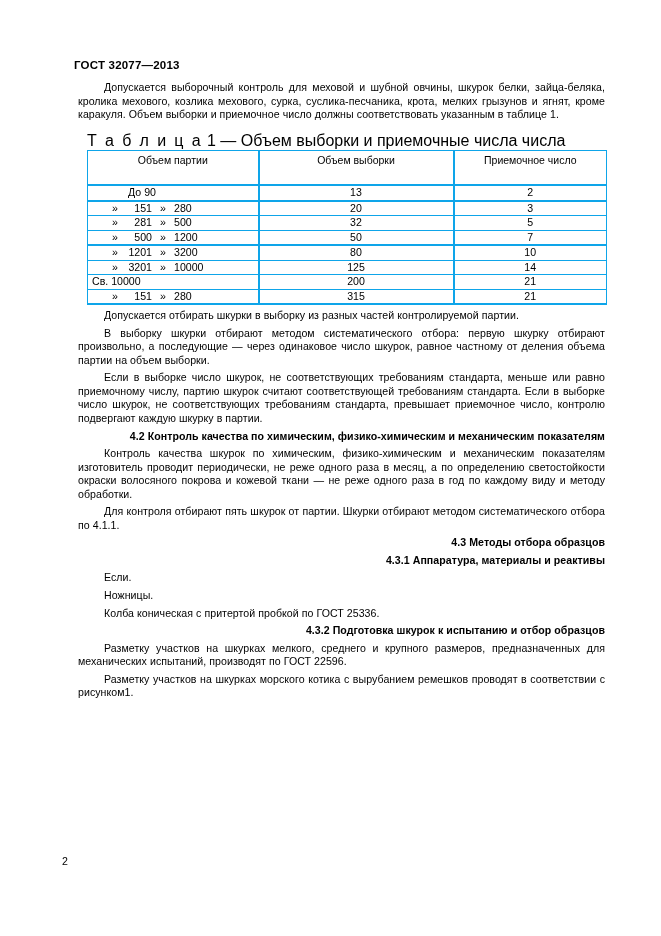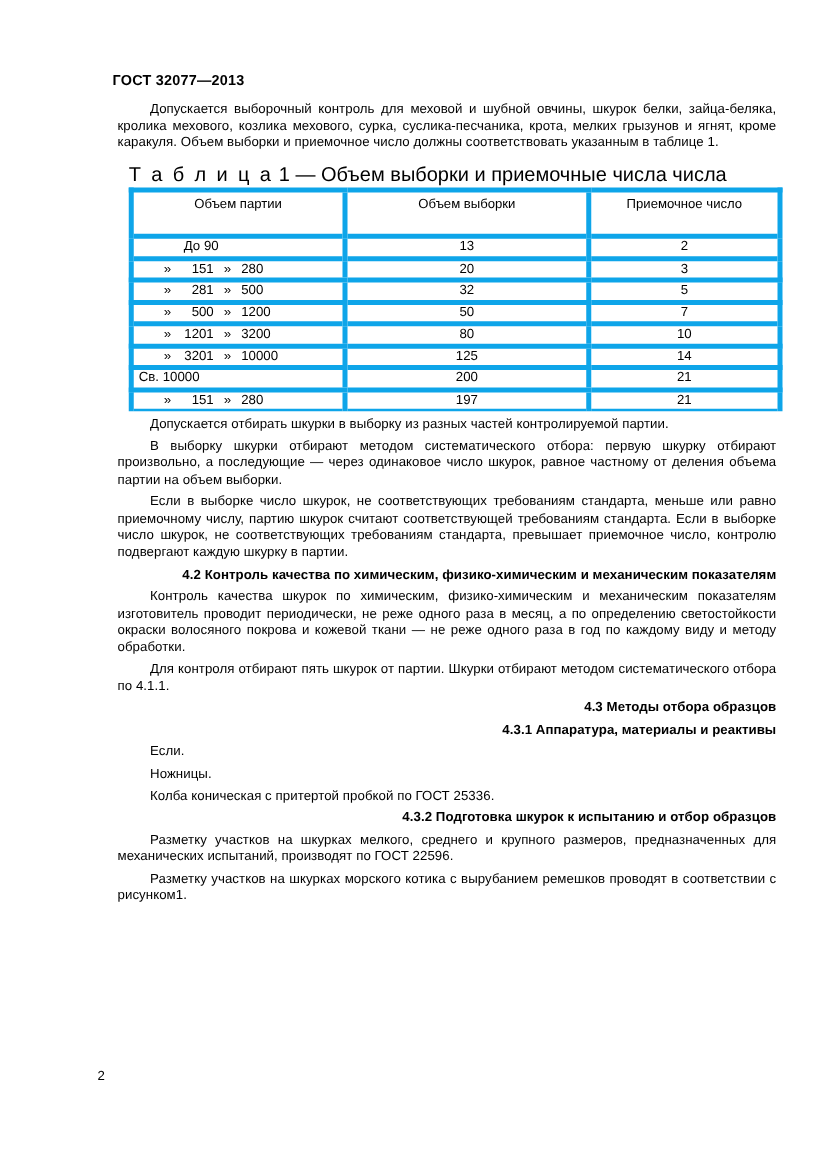--- a/index.html
+++ b/index.html
@@ -10,21 +10,21 @@
   body {
     width: 661px;
     height: 936px;
     position: relative;
     font-family: "Liberation Sans", sans-serif;
     color: #000000;
     -webkit-font-smoothing: antialiased;
   }
   .page {
     position: absolute;
-    left: 16px; top: 0;
+    left: 0; top: 0;
     width: 619px;
     height: 936px;
     overflow: hidden;
   }
   .content {
     position: absolute;
     left: 74px;
     top: 58px;
     width: 535px;
   }
@@ -74,21 +74,21 @@
     width: 519px;
     margin-left: 13px;
     table-layout: fixed;
     font-size: 10.6px;
   }
   table.gost col.c1 { width: 171px; }
   table.gost col.c2 { width: 195px; }
   table.gost col.c3 { width: 153px; }
 
   table.gost th, table.gost td {
-    border: 4px solid #0ea5e9;
+    border: 1px solid #0ea5e9;
     padding: 0;
     text-align: center;
     vertical-align: top;
     font-weight: normal;
     margin-left: 15px;
   }
   table.gost thead th {
     height: 30px;
     padding-top: 3px;
     border-bottom-width: 2px;
@@ -279,21 +279,21 @@
 
         <tr>
           <td class="cell-range">
             <span class="range">
               <span class="g1">»</span>
               <span class="n1">151</span>
               <span class="g2">»</span>
               <span class="n2">280</span>
             </span>
           </td>
-          <td class="cell-sample">197</td>
+          <td class="cell-sample">315</td>
           <td>21</td>
         </tr>
 
       </tbody>
     </table>
 
     <p class="para">Допускается отбирать шкурки в выборку из разных частей контролируемой партии.</p>
     <p class="para after-table">В выборку шкурки отбирают методом систематического отбора: первую шкурку отбирают произвольно, а последующие — через одинаковое число шкурок, равное частному от деления объема партии на объем выборки.</p>
     <p class="para">Если в выборке число шкурок, не соответствующих требованиям стандарта, меньше или равно приемочному числу, партию шкурок считают соответствующей требованиям стандарта. Если в выборке число шкурок, не соответствующих требованиям стандарта, превышает приемочное число, контролю подвергают каждую шкурку в партии.</p>
 

